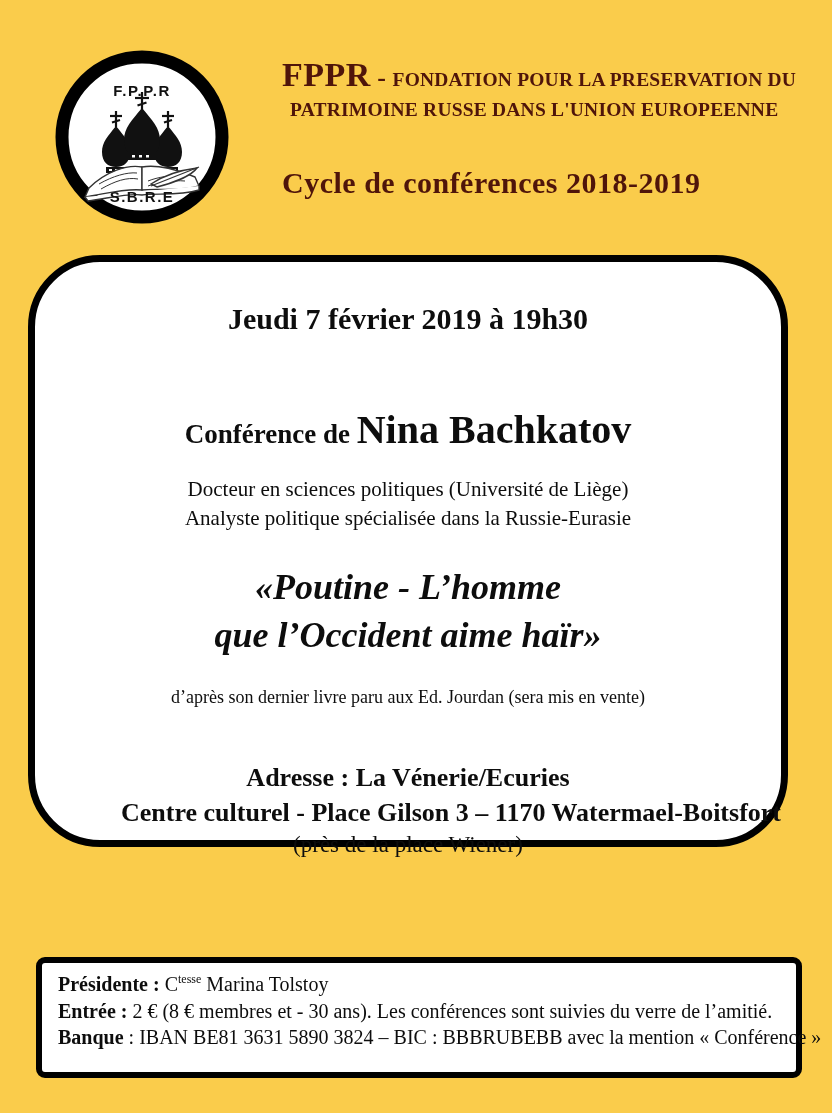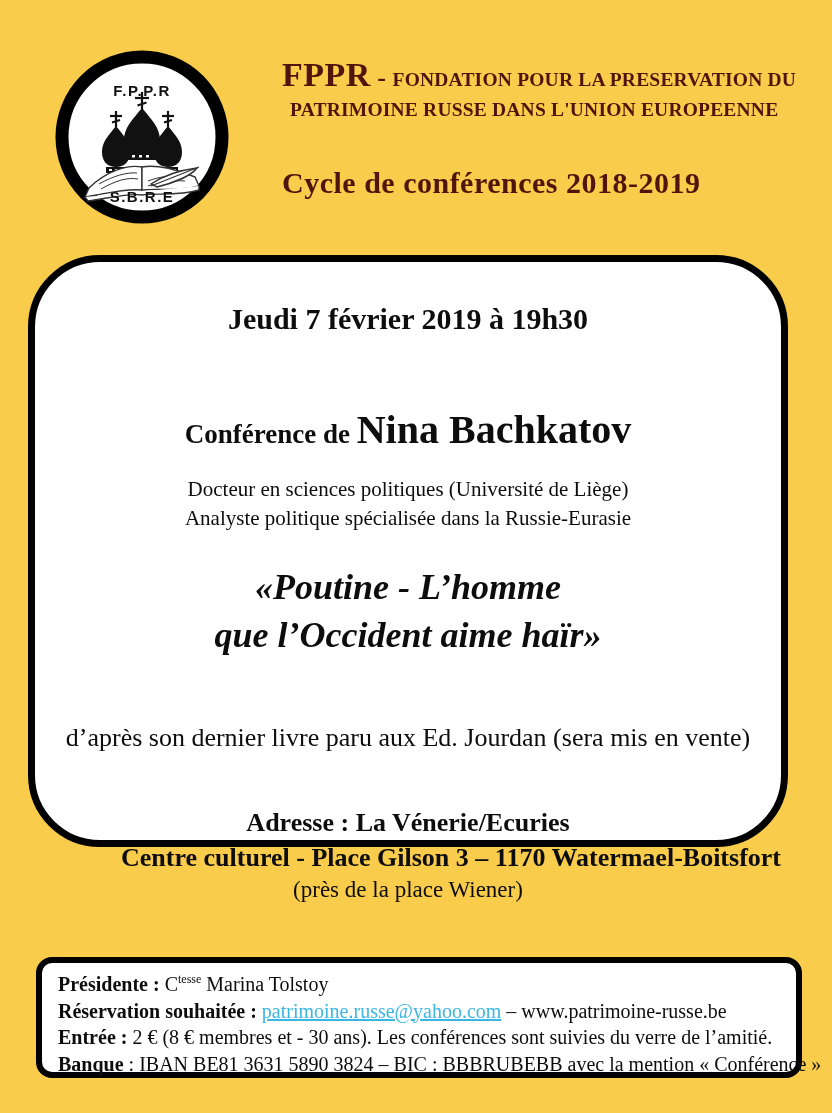--- a/index.html
+++ b/index.html
@@ -44,29 +44,29 @@
     position:absolute;left:28px;top:255px;width:760px;height:592px;
     background:#ffffff;border:7px solid #000;border-radius:72px;
     text-align:center;
   }
   .event-date{margin-top:40px;font-size:30px;font-weight:bold;}
   .conference-line{margin-top:70px;white-space:nowrap;}
   .conference-prefix{font-size:27px;font-weight:bold;margin-top:24px;}
   .speaker-name{font-size:40px;font-weight:bold;}
   .speaker-titles{margin-top:22px;font-size:21px;line-height:29px;}
   .talk-title{margin-top:30px;font-size:36px;font-weight:bold;font-style:italic;line-height:48px;}
-  .book-note{margin-top:64px;font-size:26px;}
+  .book-note{margin-top:28px;font-size:18px;}
   .address-block{margin-top:52px;line-height:35px;}
   .address-l1{font-size:26px;font-weight:bold;}
   .address-l2{font-size:26px;font-weight:bold;text-align:right;}
   .address-note{font-size:23px;line-height:30px;}
   
   .footer-card{
     position:absolute;left:36px;top:957px;width:766px;height:121px;
-    background:#ffffff;border:6px solid #000;border-radius:16px;
+    background:#ffffff;border:6px solid #000;border-radius:9px;
     padding:8px 16px 0 16px;
     font-size:20px;line-height:26.5px;
     text-align:left;
   }
   .footer-line{white-space:nowrap;}
   .flabel{font-weight:bold;}
   .email-link{color:var(--link);text-decoration:underline;cursor:pointer;}
   sup{font-size:12px;line-height:0;}
 </style>
 </head>
@@ -155,21 +155,18 @@
     <div class="address-l2">Centre culturel - Place Gilson 3 – 1170 Watermael-Boitsfort</div>
     <div class="address-note">(près de la place Wiener)</div>
   </div>
 </div>
 
 <div class="footer-card">
   <div class="footer-line">
     <span class="flabel">Présidente :</span><span> C</span><sup>tesse</sup><span>  Marina Tolstoy</span>
   </div>
   <div class="footer-line">
-    <span class="flabel">Réservation souhaitée : </span><a class="email-link">patrimoine.russe@yahoo.com</a><span> – www.patrimoine-russe.be</span>
-  </div>
-  <div class="footer-line">
     <span class="flabel">Entrée :</span><span> 2 € (8 € membres et - 30 ans). Les conférences sont suivies du verre de l’amitié.</span>
   </div>
   <div class="footer-line">
     <span class="flabel">Banque</span><span> : IBAN BE81 3631 5890 3824 – BIC : BBBRUBEBB avec la mention « Conférence »</span>
   </div>
 </div>
 
 </body></html>

